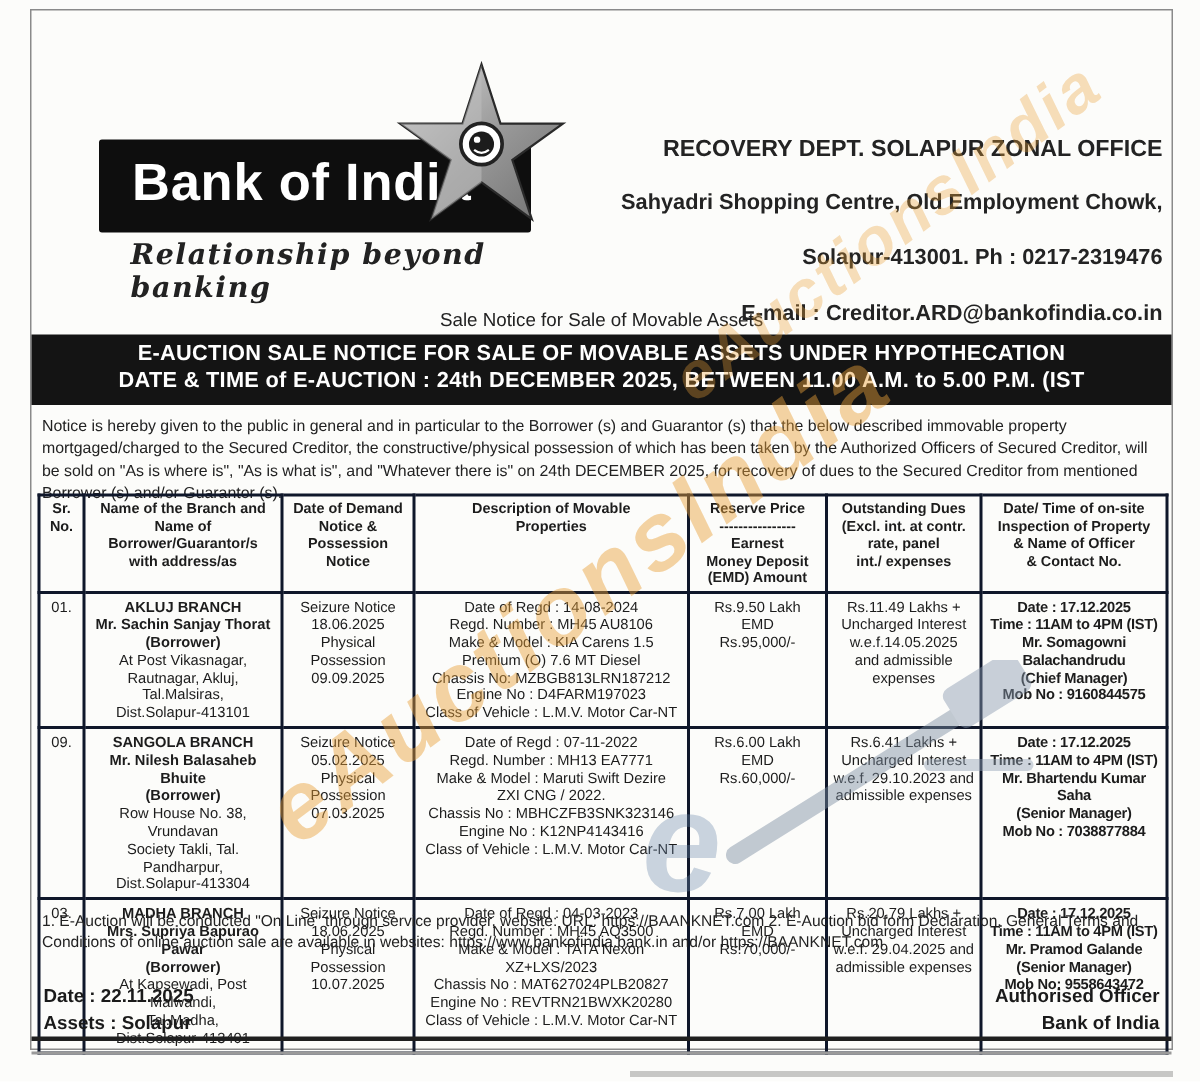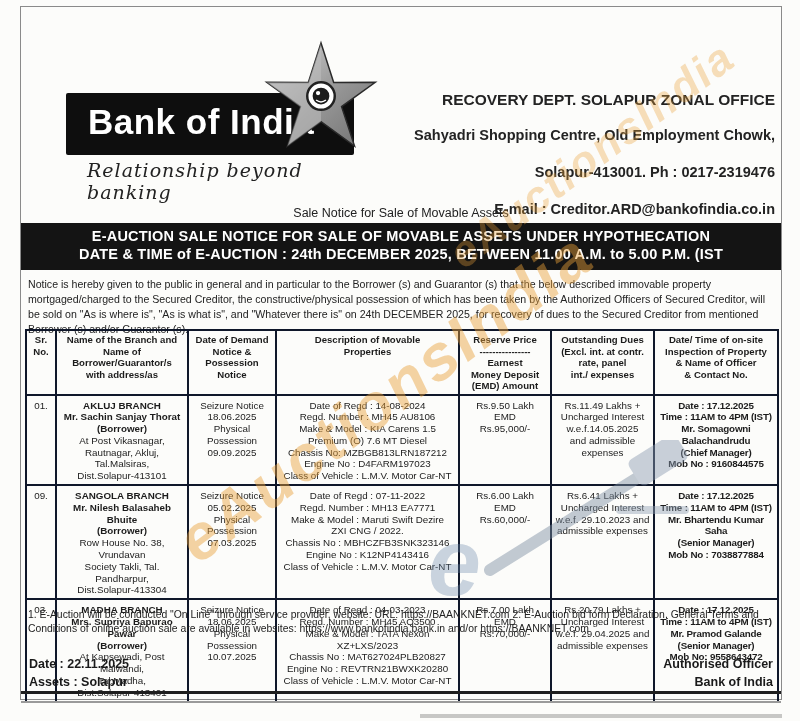--- a/index.html
+++ b/index.html
@@ -5,21 +5,21 @@
   html,body{margin:0;padding:0;background:#ffffff;}
   body{width:800px;height:721px;font-family:"Liberation Sans", sans-serif;color:#1c1c1c;}
   .page{position:relative;width:800px;height:721px;background:#fcfcfa;overflow:hidden;}
   .doc{position:absolute;left:20px;top:6px;width:760px;height:692px;border:1px solid #8a8a8a;background:transparent;}
 
   
   .header{position:absolute;left:0;top:0;width:760px;height:200px;}
   .logo-box{position:absolute;left:45px;top:86px;width:288px;height:62px;background:#0e0e0e;border-radius:2px;}
   .logo-text{position:absolute;left:22px;top:9px;color:#ffffff;font-size:35px;font-weight:bold;letter-spacing:0.5px;}
   .star-wrap{position:absolute;left:196px;top:-58px;width:118px;height:126px;}
-  .tagline{position:absolute;left:66px;top:152px;width:300px;font-family:"DejaVu Serif", serif;font-style:italic;font-size:19px;font-weight:normal;color:#222;letter-spacing:1px;}
+  .tagline{position:absolute;left:66px;top:152px;width:300px;font-family:"DejaVu Serif", serif;font-style:italic;font-size:19px;font-weight:bold;color:#222;letter-spacing:1px;}
   .office{position:absolute;left:388px;top:84px;width:366px;text-align:right;color:#232323;}
   .office .l1{font-size:15.5px;font-weight:bold;margin-bottom:5px;}
   .office .l2,.office .l3,.office .l4{font-size:14.5px;font-weight:bold;line-height:21px;margin-top:16px;}
 
   
   .subtitle{position:absolute;left:0;top:199px;width:760px;text-align:center;font-size:12.5px;font-weight:normal;color:#222;}
   .banner{position:absolute;left:0;top:216px;width:760px;height:47px;background:#141414;color:#ffffff;text-align:center;}
   .banner .b1{font-size:14.5px;font-weight:bold;margin-top:5px;letter-spacing:0.2px;}
   .banner .b2{font-size:14.5px;font-weight:bold;margin-top:2px;letter-spacing:0.2px;}
 

